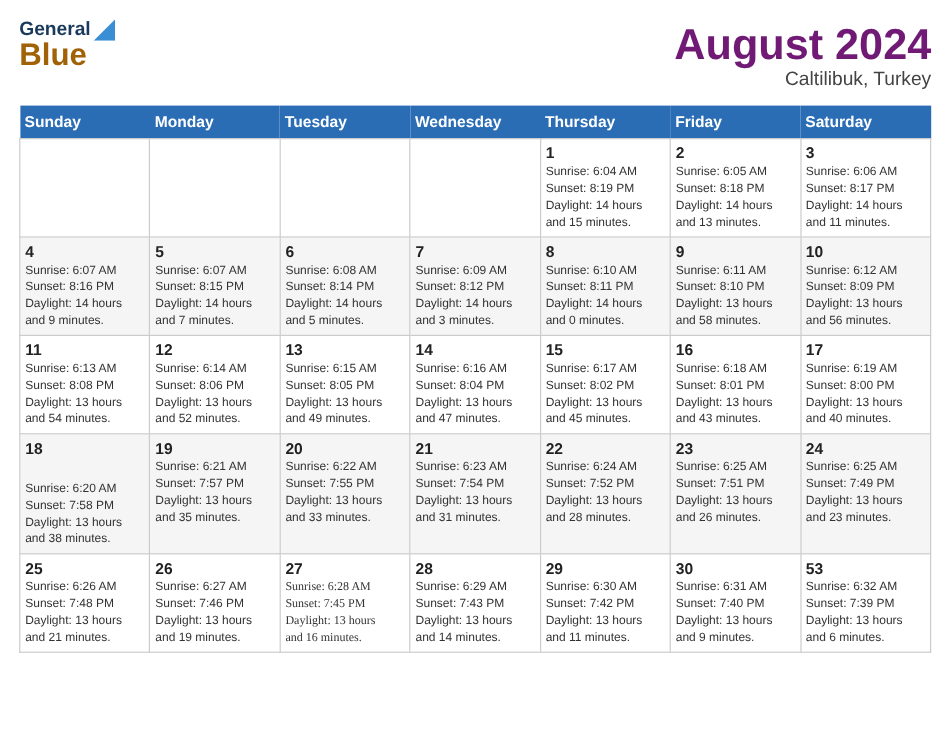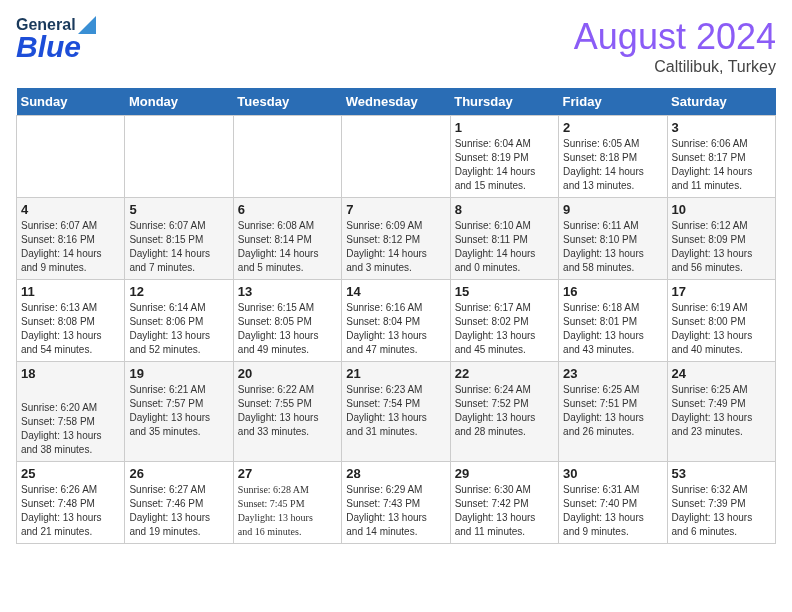--- a/index.html
+++ b/index.html
@@ -19,22 +19,22 @@
     .logo {
       display: flex;
       flex-direction: column;
       align-items: flex-start;
     }
     .title-section {
       text-align: right;
     }
     .month-year {
       font-size: 36px;
-      font-weight: normal;
-      color: #8b5cf6;
+      font-weight: bold;
+      color: #701a75;
     }
     .location {
       font-size: 16px;
       color: #444;
     }
     .calendar {
       width: 100%;
       border-collapse: collapse;
       font-size: 11px;
     }
@@ -80,21 +80,21 @@
 <body>
 
 <div class="header">
   <div class="logo">
     <div style="display:flex;align-items:center;">
       <span style="font-size:16px;font-weight:bold;color:#1a3a5c;">General</span>
       <svg width="18" height="18" viewBox="0 0 18 18" style="margin-left:2px;">
         <polygon points="0,18 18,18 18,0" fill="#3a8fd4"></polygon>
       </svg>
     </div>
-    <span style="font-size:30px;font-weight:bold;color:#1d4ed8;margin-top:-4px;font-style:italic;">Blue</span>
+    <span style="font-size:26px;font-weight:bold;color:#a16207;margin-top:-4px;">Blue</span>
   </div>
   <div class="title-section">
     <div class="month-year">August 2024</div>
     <div class="location">Caltilibuk, Turkey</div>
   </div>
 </div>
 
 <table class="calendar">
   <thead>
     <tr>

